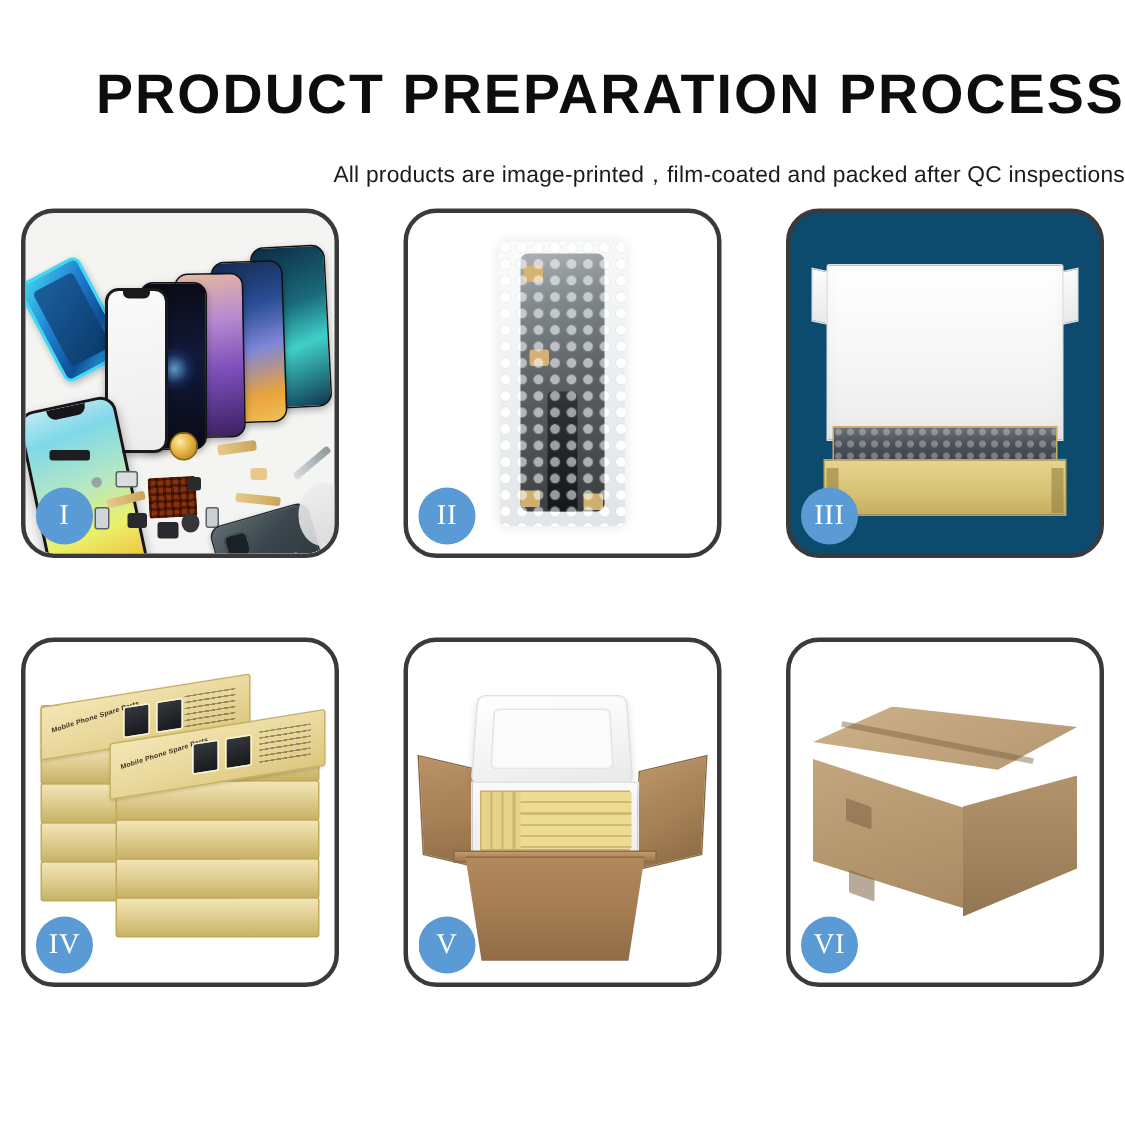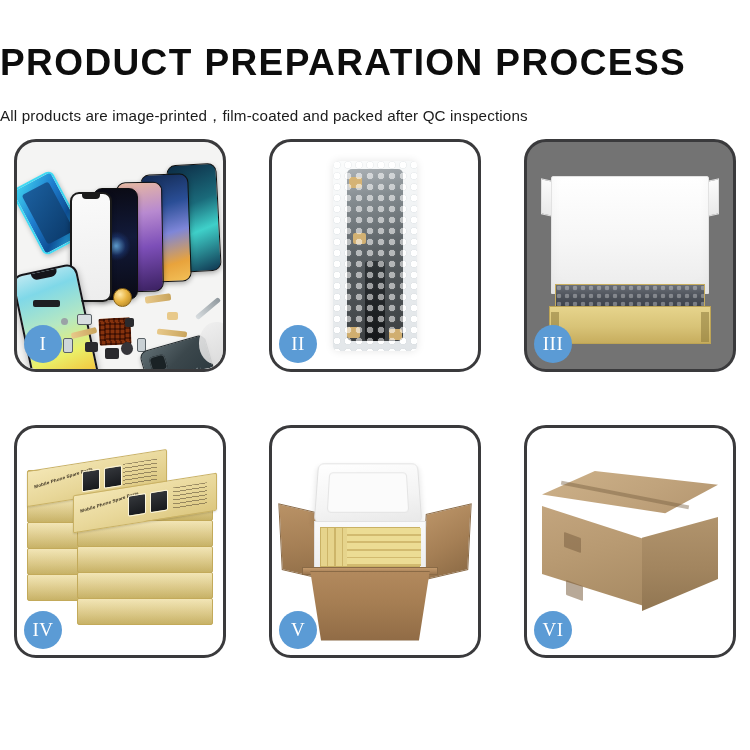--- a/index.html
+++ b/index.html
@@ -13,21 +13,21 @@
   }
 
   .page {
     position: relative;
     width: 750px;
     height: 750px;
     background: #ffffff;
   }
 
   
-  .header { padding-top: 44px; text-align: left; }
+  .header { padding-top: 44px; text-align: right; }
 
   .main-title {
     font-family: "Liberation Sans", sans-serif;
     font-size: 37px;
     font-weight: 700;
     letter-spacing: 1.4px;
     color: #0d0d0d;
     line-height: 1.05;
     white-space: nowrap;
   }
@@ -321,21 +321,21 @@
   .bp-t3 { left: 14px; top: 166px; }
   .bp-t4 { left: 56px; top: 168px; }
   .bubble-overlay {
     position: absolute; inset: 0;
     background:
       radial-gradient(circle at 4px 4px, rgba(255,255,255,.55) 0 3px, rgba(255,255,255,.06) 3.4px, transparent 4.6px) 0 0 / 11px 11px;
     pointer-events: none;
   }
 
   
-  .p3 { background: #737373; }
+  .p3 { background: #0c4a6e; }
   .box3 {
     position: absolute;
     left: 50%; top: 52%;
     transform: translate(-50%,-50%);
     width: 178px; height: 168px;
   }
   .box3 .lid {
     position: absolute;
     left: 10px; top: 0;
     width: 158px; height: 118px;

